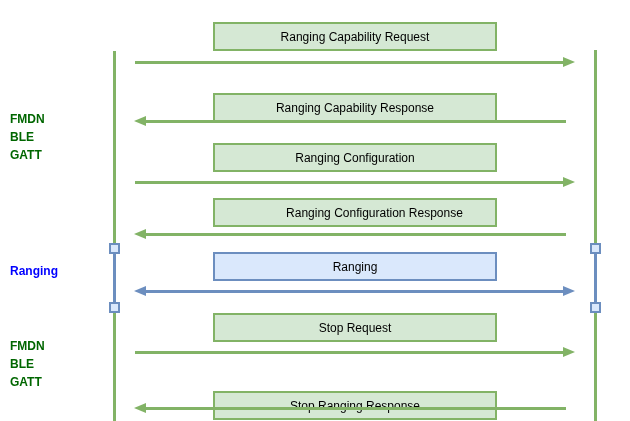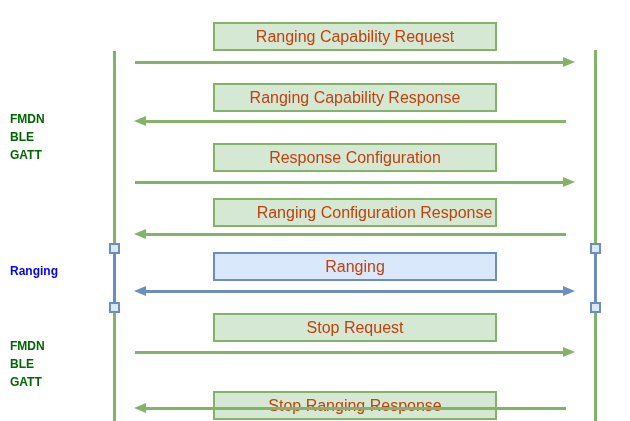--- a/index.html
+++ b/index.html
@@ -31,22 +31,22 @@
   }
   .msg-box {
     position: absolute;
     left: 213px;
     width: 284px;
     height: 29px;
     box-sizing: border-box;
     display: flex;
     align-items: center;
     justify-content: center;
-    font-size: 16px;
-    color: #c2410c;
+    font-size: 12px;
+    color: #000000;
     white-space: nowrap;
   }
   .msg-box.green { background: #d5e8d4; border: 2px solid #82b366; }
   .msg-box.blue  { background: #dae8fc; border: 2px solid #6c8ebf; }
   .arrow-line {
     position: absolute;
     height: 3px;
   }
   .arrow-line.green { background: #82b366; }
   .arrow-line.blue  { background: #6c8ebf; }
@@ -102,27 +102,27 @@
         <div>GATT</div>
       </div>
     </div>
 
   <div id="rows">
       <div class="msg-box green" style="top: 22px;">
         <span>Ranging Capability Request</span>
       </div>
       <div class="arrow-line green" style="left: 135px; width: 429px; top: 61px;"></div>
       <div class="arrow-head right green" style="left: 563px; top: 57px;"></div>
-      <div class="msg-box green" style="top: 83px;">
+      <div class="msg-box green" style="top: 93px;">
         <span>Ranging Capability Response</span>
       </div>
       <div class="arrow-line green" style="left: 145px; width: 421px; top: 120px;"></div>
       <div class="arrow-head left green" style="left: 134px; top: 116px;"></div>
       <div class="msg-box green" style="top: 143px;">
-        <span>Response Configuration</span>
+        <span>Ranging Configuration</span>
       </div>
       <div class="arrow-line green" style="left: 135px; width: 429px; top: 181px;"></div>
       <div class="arrow-head right green" style="left: 563px; top: 177px;"></div>
       <div class="msg-box green" style="top: 198px; padding-left: 39px;">
         <span>Ranging Configuration Response</span>
       </div>
       <div class="arrow-line green" style="left: 145px; width: 421px; top: 233px;"></div>
       <div class="arrow-head left green" style="left: 134px; top: 229px;"></div>
       <div class="msg-box blue" style="top: 252px;">
         <span>Ranging</span>

